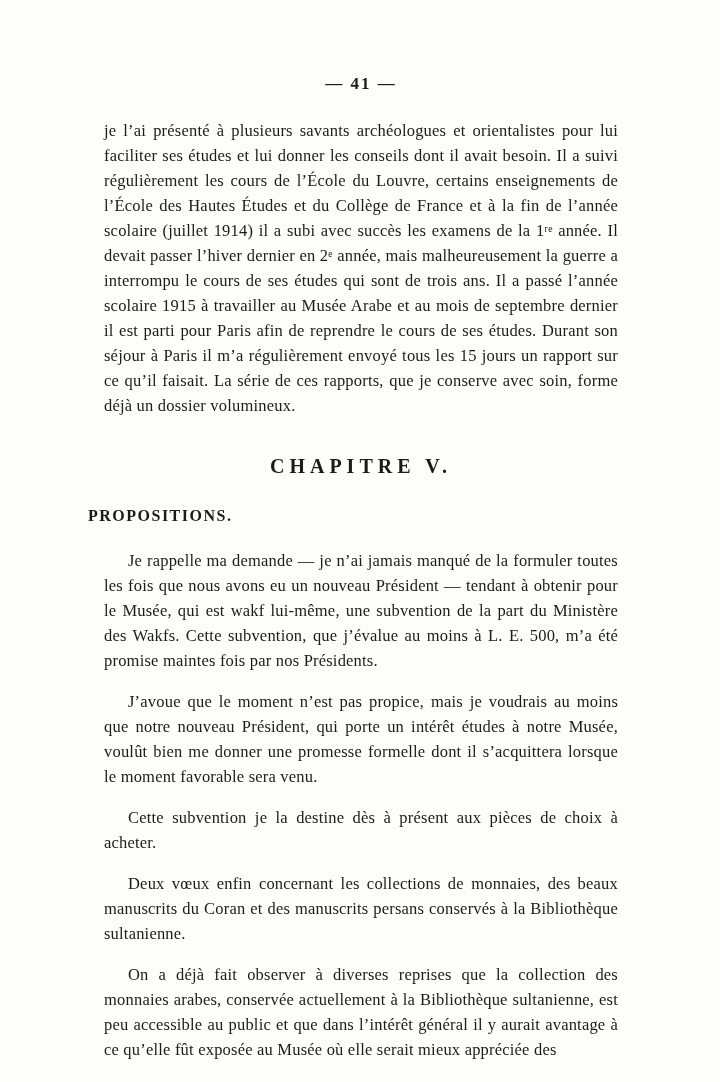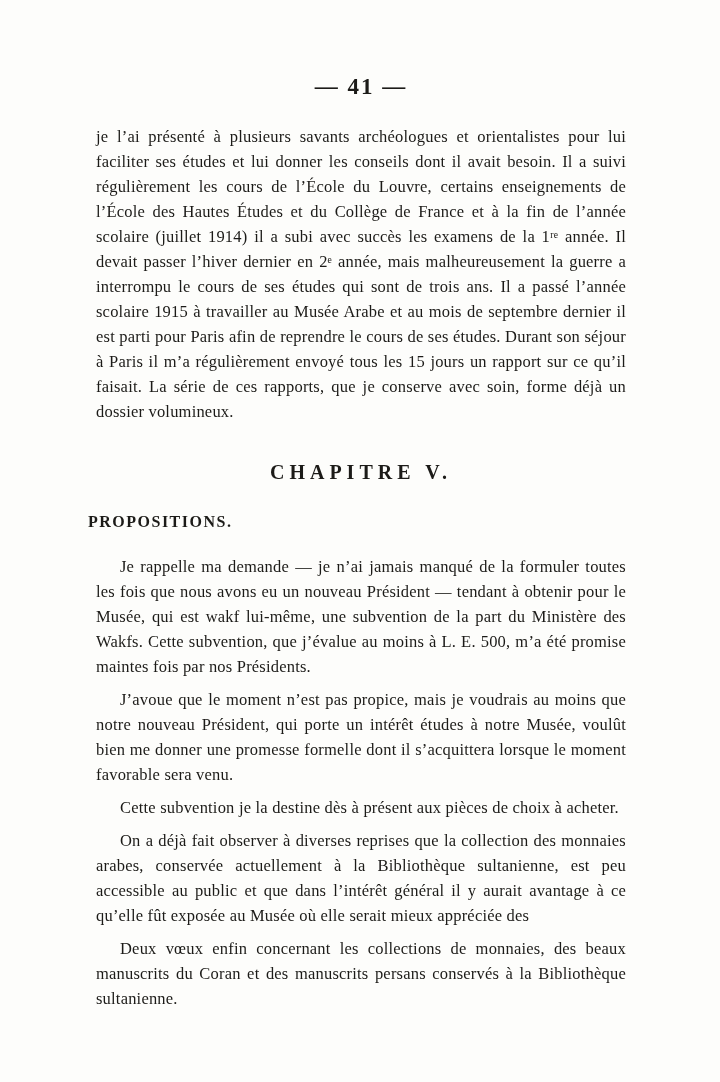--- a/index.html
+++ b/index.html
@@ -12,33 +12,33 @@
     background: #fdfdfb;
     color: #1c1b18;
     font-family: "Liberation Serif", "DejaVu Serif", serif;
     overflow: hidden;
   }
   .content {
     padding: 74px 86px 0 88px;
   }
   .page-number {
     text-align: center;
-    font-size: 23px;
+    font-size: 17px;
     letter-spacing: 2px;
     margin-bottom: 24px;
     font-weight: bold;
   }
   .body-text {
     font-size: 16.5px;
     line-height: 25px;
     text-align: justify;
     letter-spacing: 0.2px;
   }
   .body-text p {
-    margin: 8px;
+    margin: 16px;
   }
   .body-text p.indent {
     text-indent: 24px;
   }
   .chapter-heading {
     text-align: center;
     font-size: 20px;
     font-weight: bold;
     letter-spacing: 5px;
     margin-top: 36px;
@@ -67,19 +67,19 @@
       <div class="chapter-heading">CHAPITRE V.</div>
 
       <div class="section-heading">PROPOSITIONS.</div>
 
       <p class="indent">Je rappelle ma demande — je n’ai jamais manqué de la formuler toutes les fois que nous avons eu un nouveau Président — tendant à obtenir pour le Musée, qui est wakf lui-même, une subvention de la part du Ministère des Wakfs. Cette subvention, que j’évalue au moins à L. E. 500, m’a été promise maintes fois par nos Présidents.</p>
 
       <p class="indent">J’avoue que le moment n’est pas propice, mais je voudrais au moins que notre nouveau Président, qui porte un intérêt études à notre Musée, voulût bien me donner une promesse formelle dont il s’acquittera lorsque le moment favorable sera venu.</p>
 
       <p class="indent">Cette subvention je la destine dès à présent aux pièces de choix à acheter.</p>
 
+      <p class="indent">Deux vœux enfin concernant les collections de monnaies, des beaux manuscrits du Coran et des manuscrits persans conservés à la Bibliothèque sultanienne.</p>
+
       <p class="indent">On a déjà fait observer à diverses reprises que la collection des monnaies arabes, conservée actuellement à la Bibliothèque sultanienne, est peu accessible au public et que dans l’intérêt général il y aurait avantage à ce qu’elle fût exposée au Musée où elle serait mieux appréciée des</p>
-
-      <p class="indent">Deux vœux enfin concernant les collections de monnaies, des beaux manuscrits du Coran et des manuscrits persans conservés à la Bibliothèque sultanienne.</p>
 
     </div>
   </div>
 </div>
 
 </body></html>

